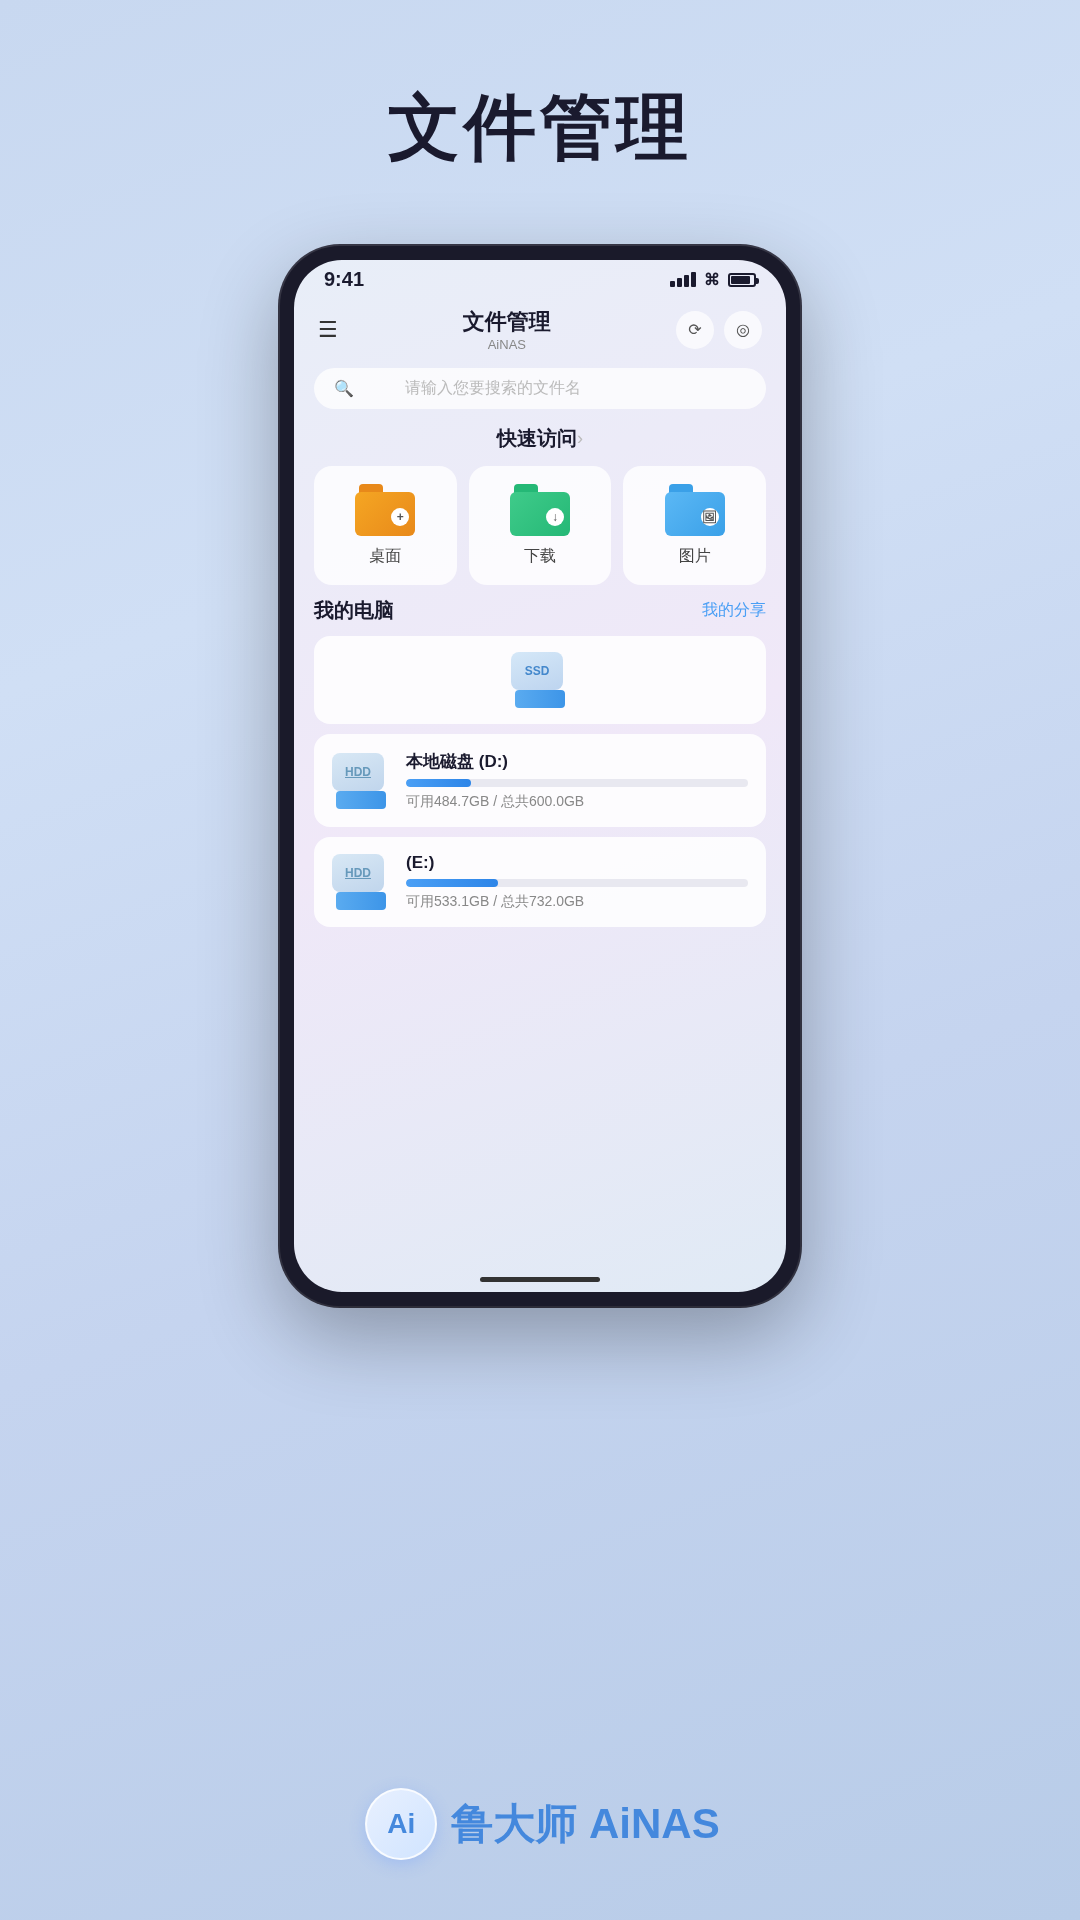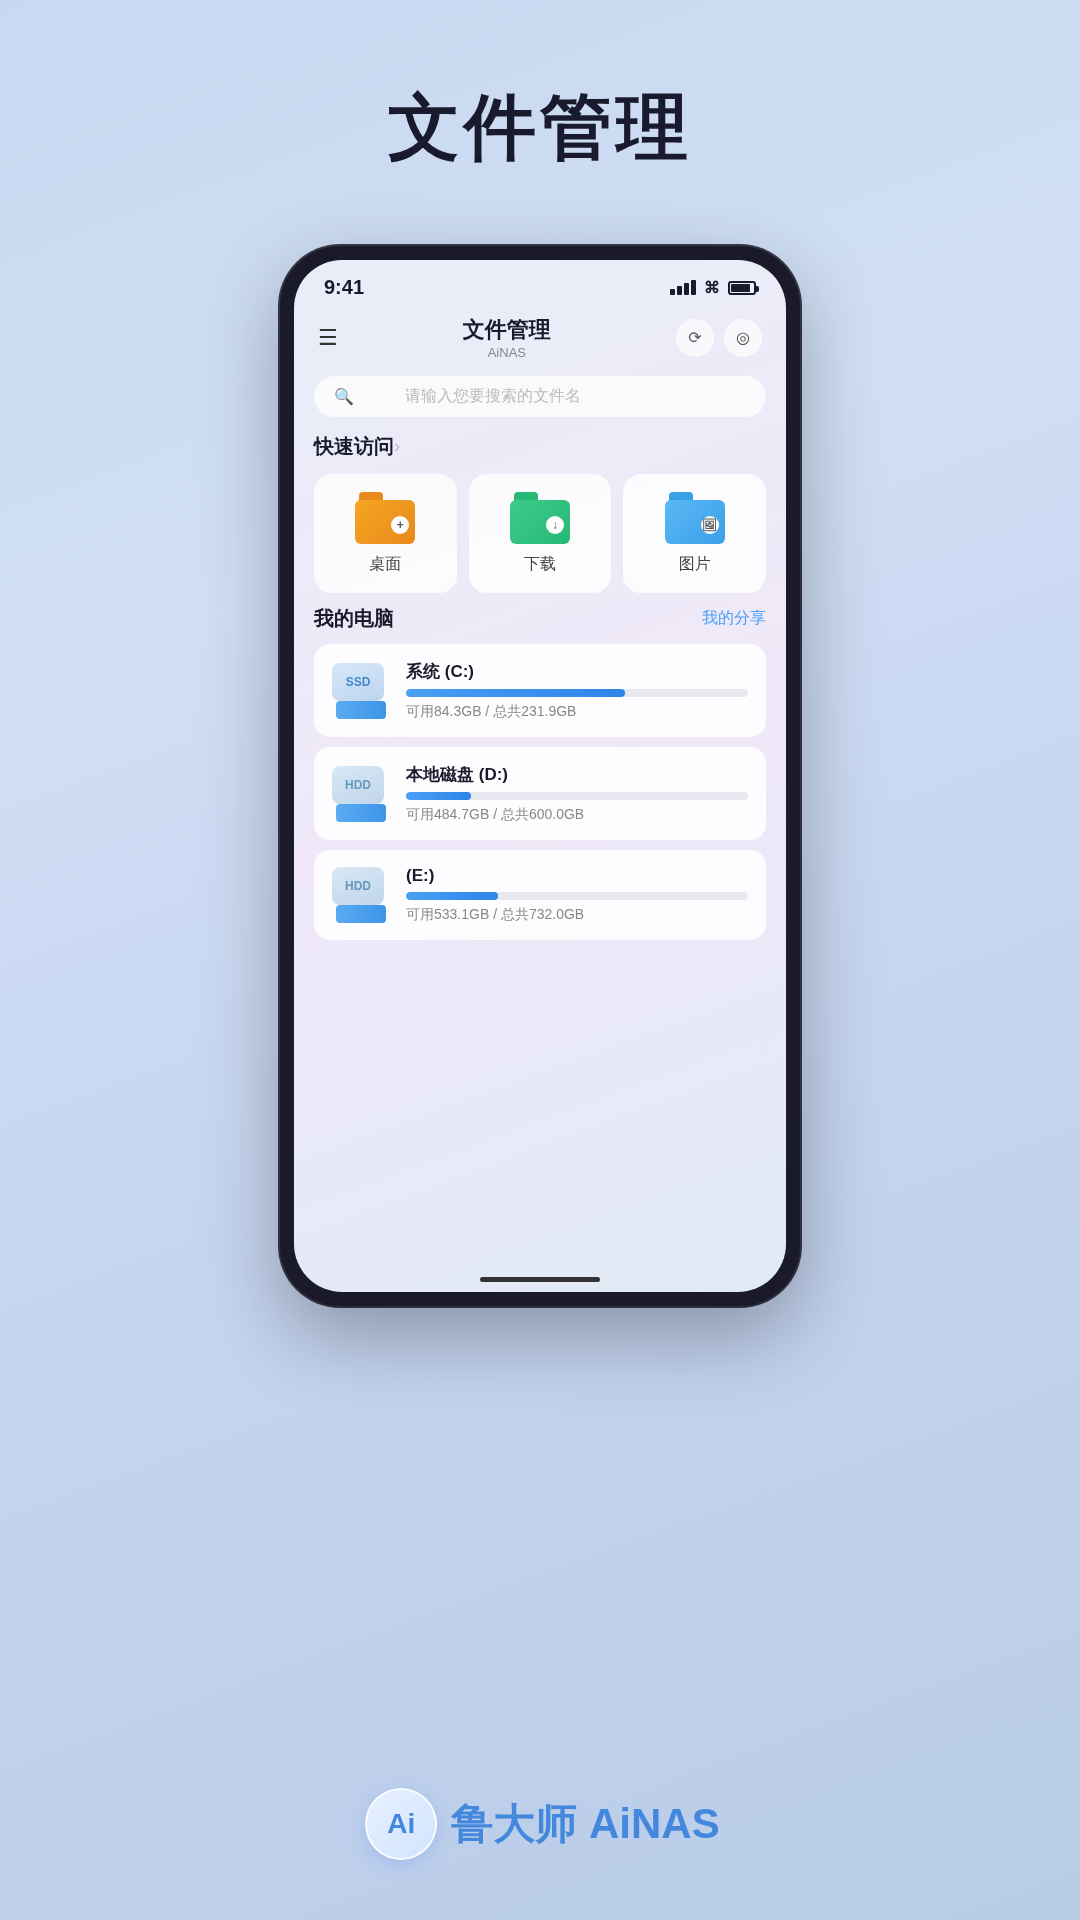--- a/index.html
+++ b/index.html
@@ -54,21 +54,21 @@
       border-radius: 48px;
       overflow: hidden;
       position: relative;
     }
 
     
     .status-bar {
       display: flex;
       justify-content: space-between;
       align-items: center;
-      padding: 16px 30px 8px;
+      padding: 8px 30px 8px;
       font-size: 18px;
       font-weight: 600;
       color: #1a1a2e;
       gap: 36px;
     }
     .status-time { font-size: 20px; font-weight: 700; }
     .status-icons { display: flex; align-items: center; gap: 8px; }
     .signal-bars {
       display: flex; align-items: flex-end; gap: 2px;
     }
@@ -131,21 +131,21 @@
       align-items: center;
       gap: 10px;
     }
     .search-icon { color: #aaa; font-size: 16px; }
     .search-placeholder { color: #bbb; font-size: 16px; margin-left: 41px; }
 
     
     .section { padding: 0 20px 12px; }
     .section-header {
       display: flex;
-      justify-content: flex-start;
+      justify-content: center;
       align-items: center;
       margin-bottom: 14px;
     }
     .section-title { font-size: 20px; font-weight: 600; color: #1a1a2e; }
     .section-arrow { color: #bbb; font-size: 18px; }
 
     
     .quick-access-grid {
       display: flex;
       gap: 12px;
@@ -222,21 +222,21 @@
     }
     .drive-box {
       width: 52px; height: 38px;
       background: linear-gradient(160deg, #d8e8f8, #b8d0f0);
       border-radius: 8px;
       display: flex; align-items: center; justify-content: center;
       font-size: 12px; font-weight: 800;
       position: absolute; top: 0; left: 0;
     }
     .drive-box.ssd { color: #4488cc; background: linear-gradient(160deg, #d5e8f8, #bdd4ef); }
-    .drive-box.hdd { color: #6699bb; background: linear-gradient(160deg, #d8e8f5, #c0d5ec); }
+    .drive-box.hdd { color: #6699bb; background: linear-gradient(160deg, #d8e8f5, #c0d5ec); text-decoration: underline; }
     .drive-base {
       position: absolute;
       bottom: 0; left: 4px;
       width: 50px; height: 18px;
       background: linear-gradient(90deg, #5aabf0, #3d95e8);
       border-radius: 4px;
     }
     .drive-info { flex: 1; }
     .drive-name { font-size: 17px; font-weight: 600; color: #1a1a2e; margin-bottom: 6px; }
     .drive-bar-bg {
@@ -371,29 +371,20 @@
         <div class="my-computer-header">
           <span class="section-title">我的电脑</span>
           <span class="my-share-link">我的分享</span>
         </div>
 
         <div class="drive-item">
           <div class="drive-icon">
             <div class="drive-box ssd">SSD</div>
             <div class="drive-base"></div>
           </div>
-          <div class="drive-info">
-            <div class="drive-name">系统 (C:)</div>
-            <div class="drive-bar-bg">
-              <div class="drive-bar-fill" style="width:64%"></div>
-            </div>
-            <div class="drive-space">
-              <span>可用84.3GB</span> / <span>总共231.9GB</span>
-            </div>
-          </div>
         </div>
 
         <div class="drive-item">
           <div class="drive-icon">
             <div class="drive-box hdd">HDD</div>
             <div class="drive-base"></div>
           </div>
           <div class="drive-info">
             <div class="drive-name">本地磁盘 (D:)</div>
             <div class="drive-bar-bg">

